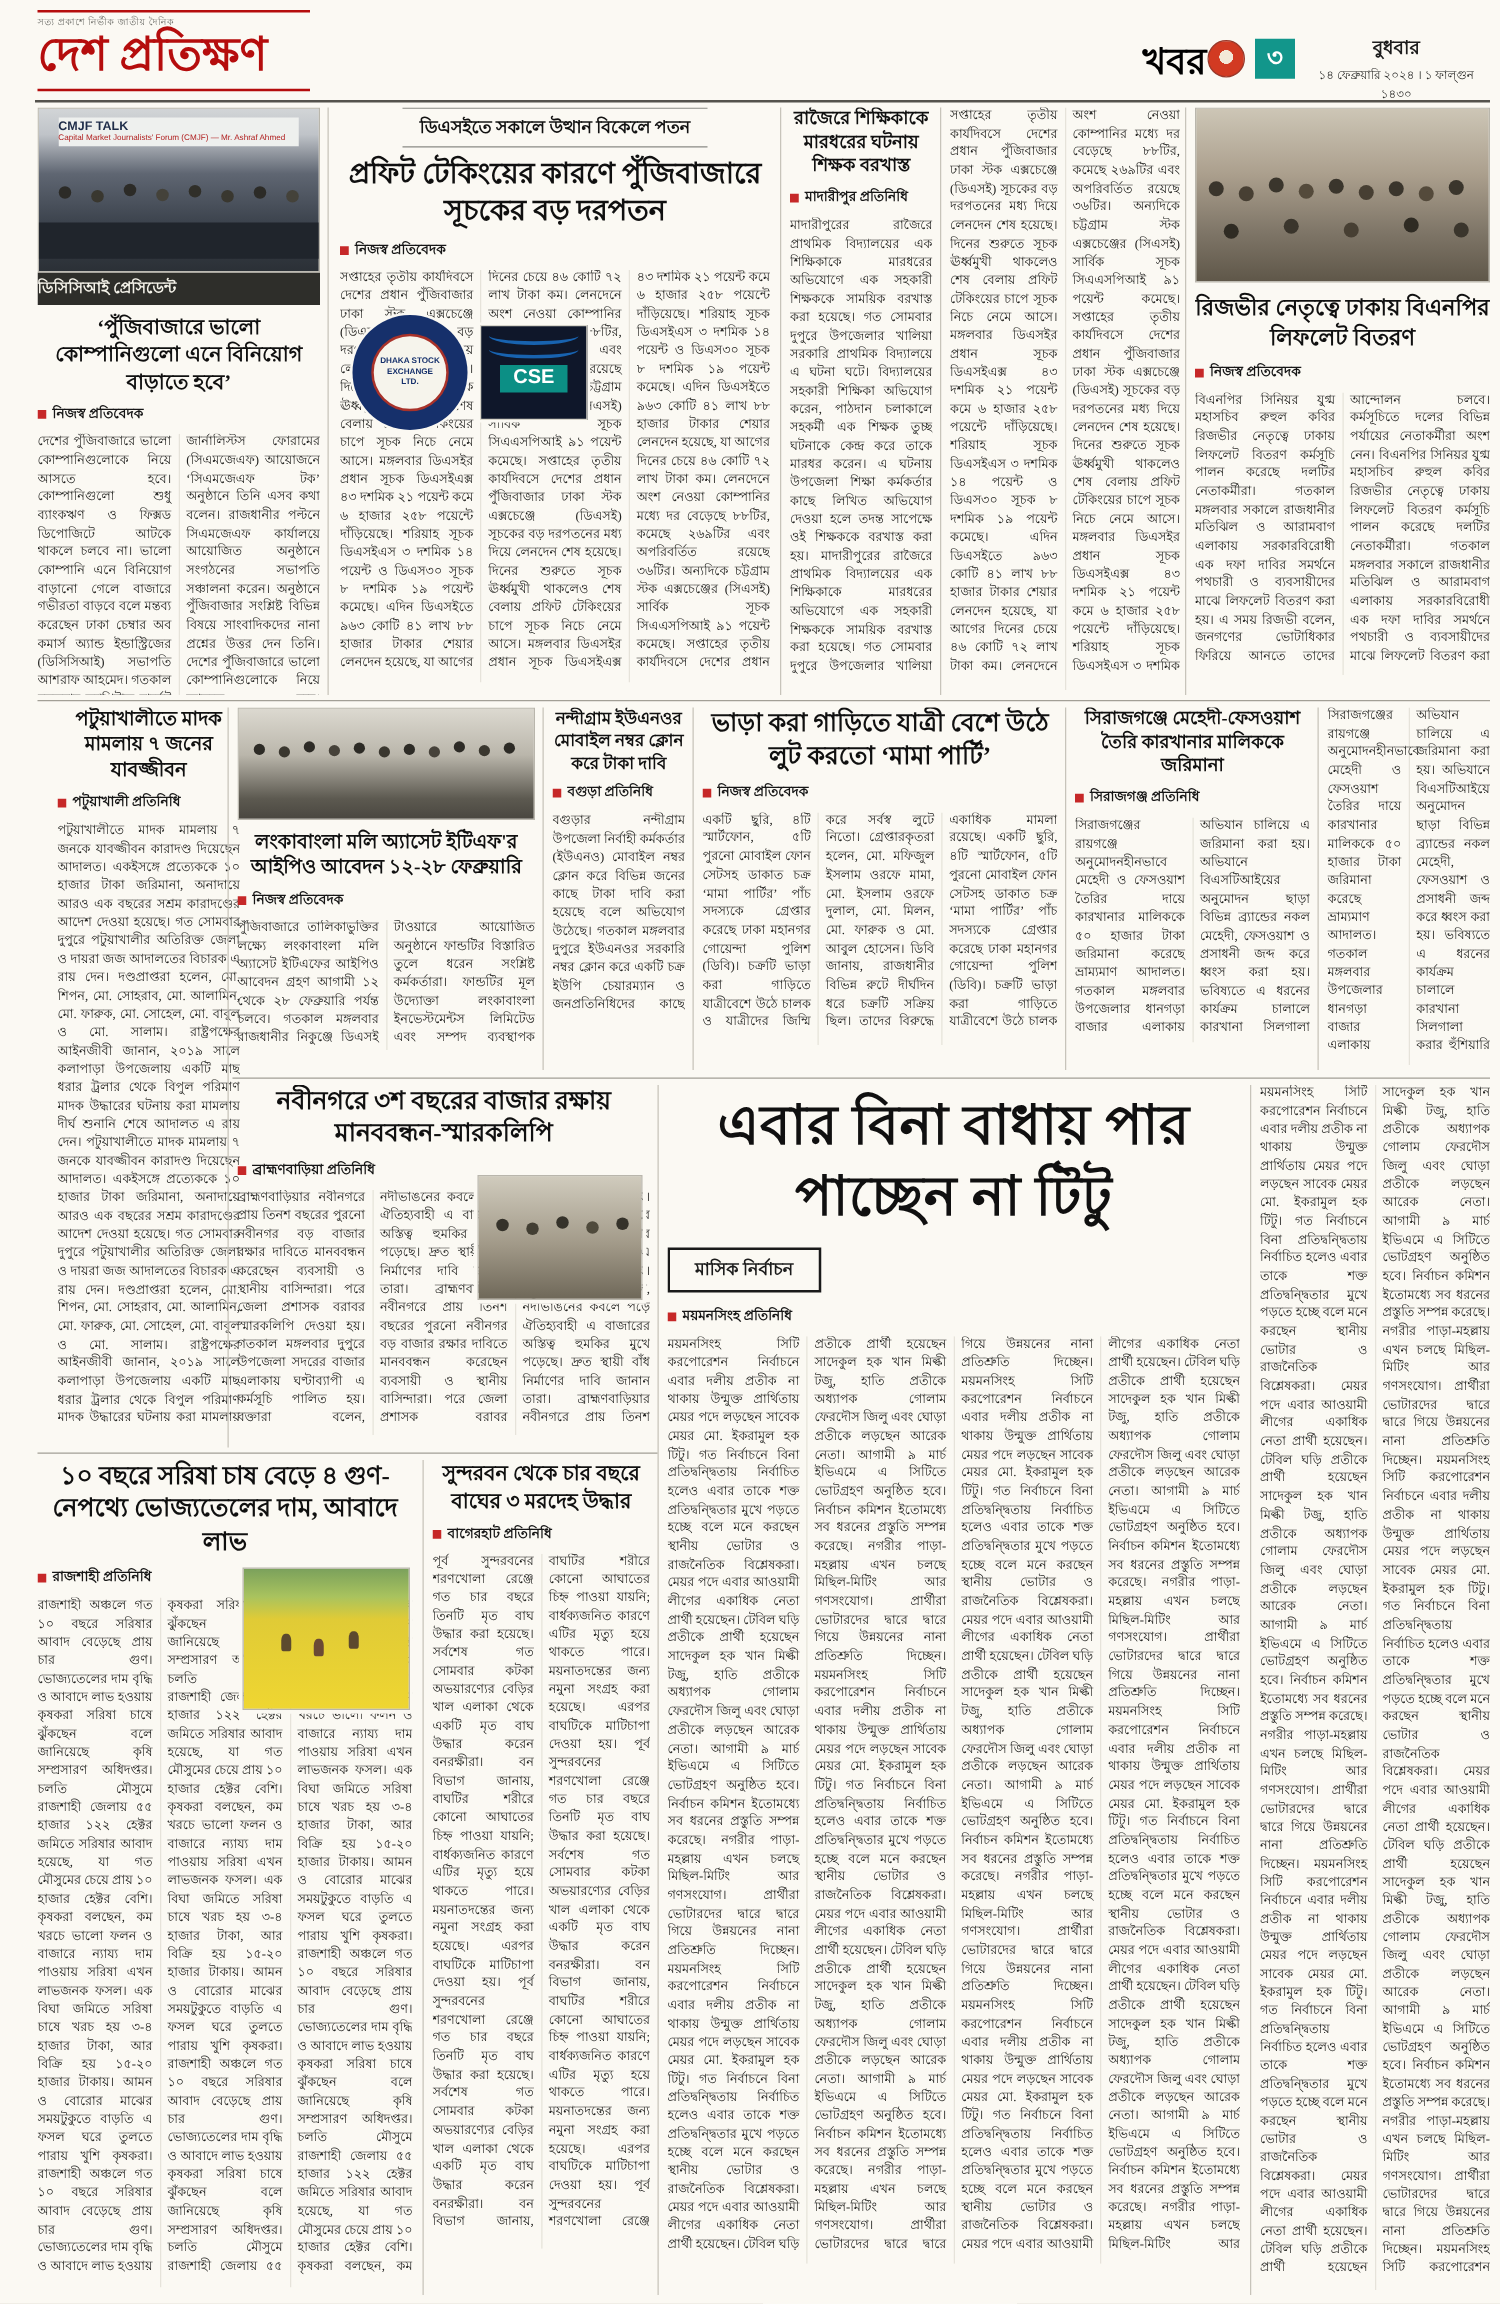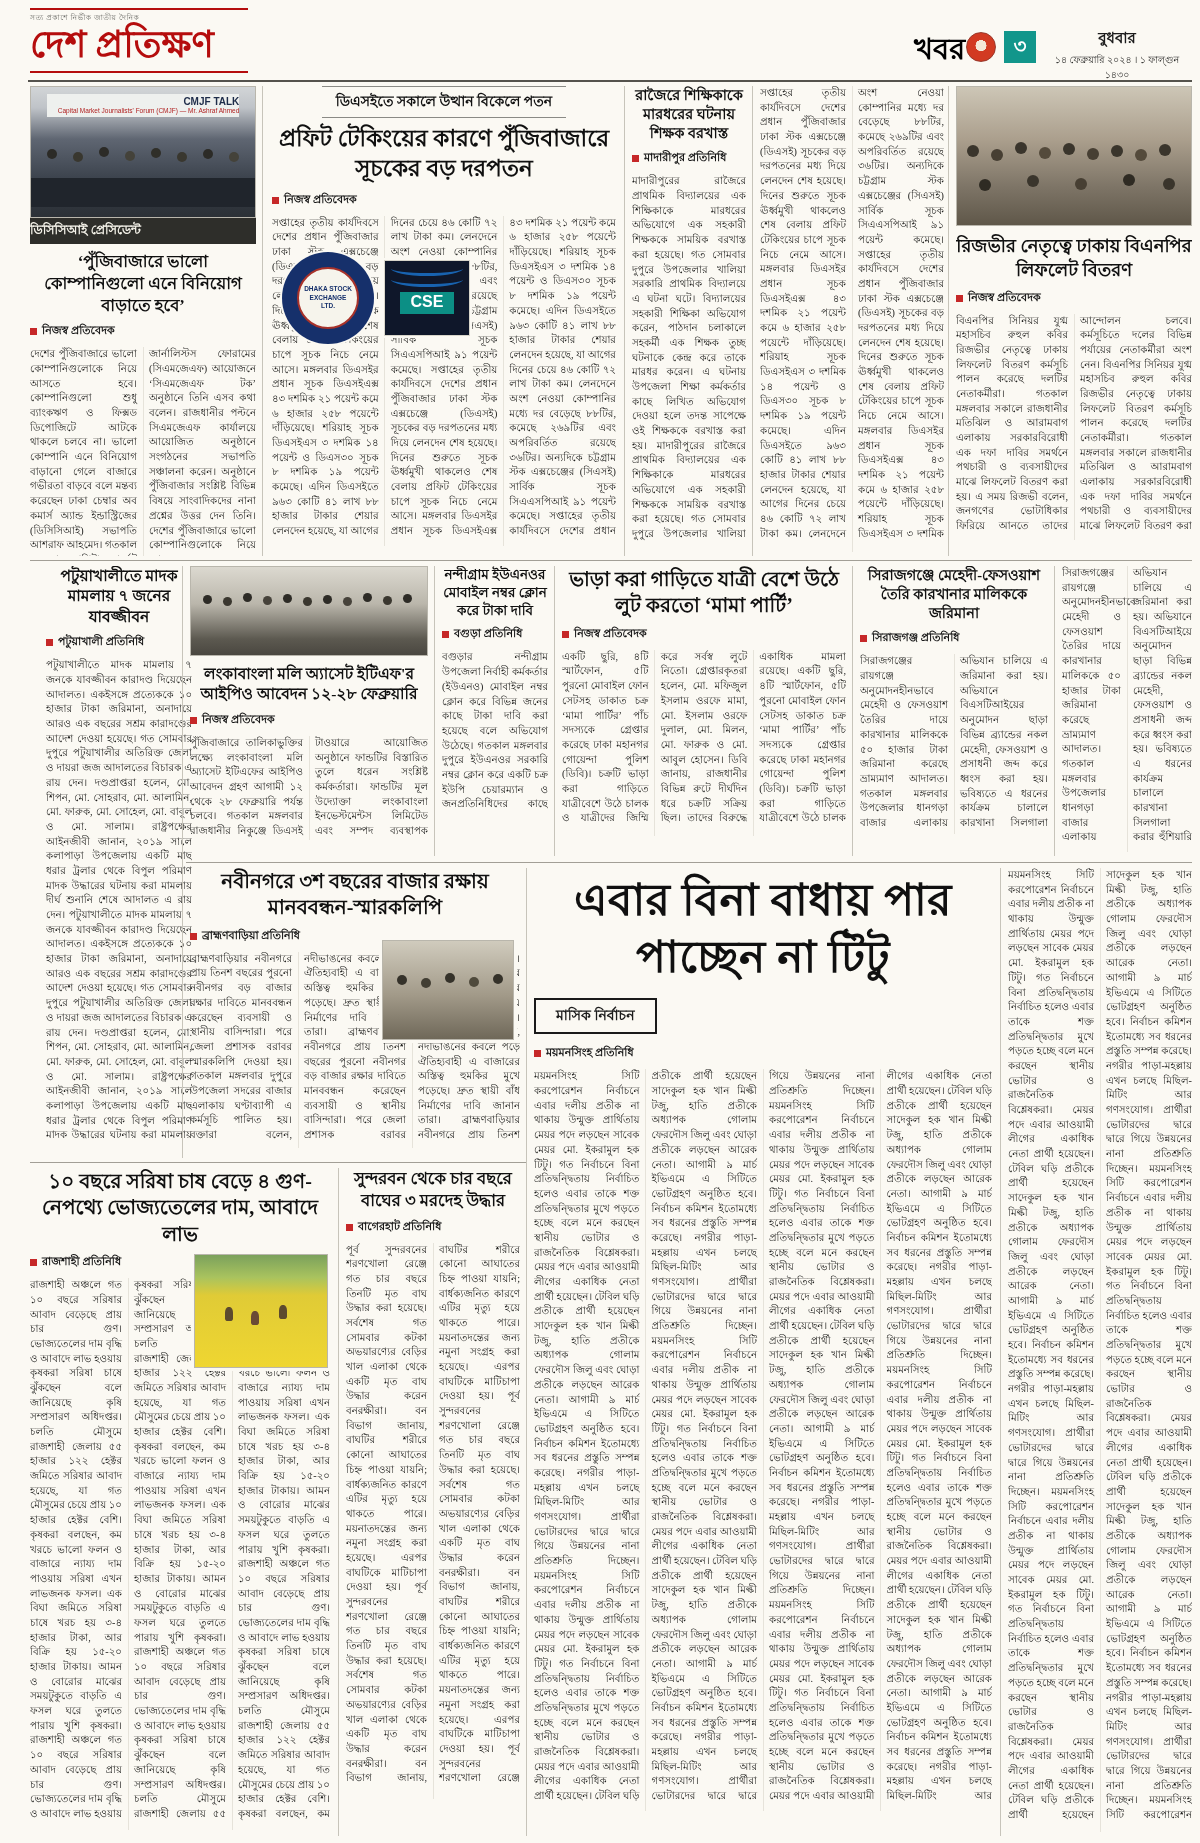--- a/index.html
+++ b/index.html
@@ -39,21 +39,21 @@
   .section-label { position:absolute; left:898px; top:26px; font-size:29px; font-weight:700; color:#000000;margin-left:16px; }
   .paper-logo { position:absolute; left:966px; top:32px; width:30px; height:30px; border-radius:50%;
     background:radial-gradient(circle at 50% 45%, #f3e8d8 0 26%, #d23a22 27% 70%, #8f1d10 100%); border:1px solid #99392b; }
   .page-box { position:absolute; left:1004px; top:31px; width:32px; height:32px; background:var(--page-box-teal,#12968b);
     color:#fff; font-weight:700; font-size:20px; display:flex; align-items:center; justify-content:center; }
   .dateblock { position:absolute; left:1042px; top:26px; width:150px; text-align:center; }
   .date-day { font-size:15px; font-weight:700; }
   .date-line { font-size:9.5px; color:#2a2a28; margin-top:2px; }
   
   .ph-cmjf { background:linear-gradient(180deg,#d2d5d7 0%,#bfc3c8 16%,#5f6672 40%,#3a414b 72%,#2b3036 100%); }
-  .cmjf-banner { position:absolute; left:7%; top:5%; width:86%; background:#eef0ee; text-align:right; padding:2px 0 3px; }
+  .cmjf-banner { position:absolute; left:7%; top:5%; width:86%; background:#eef0ee; text-align:left; padding:2px 0 3px; }
   .cmjf-banner .bt { font:700 10px "Liberation Sans","DejaVu Sans",sans-serif; color:#1e2c49; display:block; }
   .cmjf-banner .bs { font:400 6.5px "Liberation Sans","DejaVu Sans",sans-serif; color:#b02020; display:block; }
   .cmjf-table { position:absolute; bottom:8%; left:0; width:100%; height:22%; background:#20252c; }
   
   .ph-rizvi { background:linear-gradient(180deg,#cdc6b6 0%,#ab9f8d 38%,#7e7567 72%,#5f5749 100%); }
   .ph-lanka { background:linear-gradient(180deg,#dcd9d0 0%,#bab6ab 42%,#5c5950 82%,#4a4740 100%); }
   .ph-nabi { background:linear-gradient(180deg,#d0cbbd 0%,#a29a89 55%,#6f6859 100%); }
   .ph-sorisha { background:linear-gradient(180deg,#7ba15c 0%,#a9c35e 20%,#e0cb36 36%,#efd631 100%); }
   
   .dse-logo { position:absolute; width:92px; height:92px; border-radius:50%; background:#16306b;

